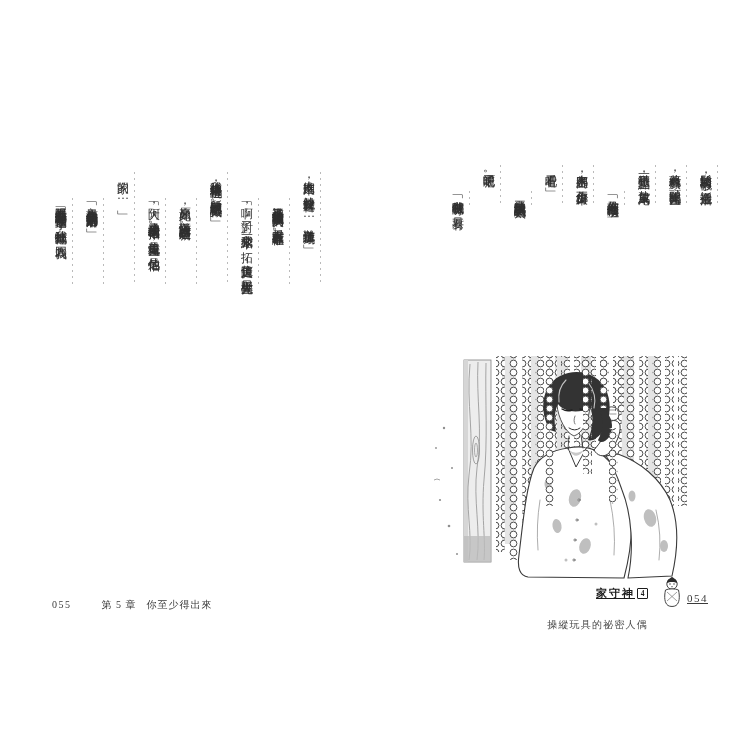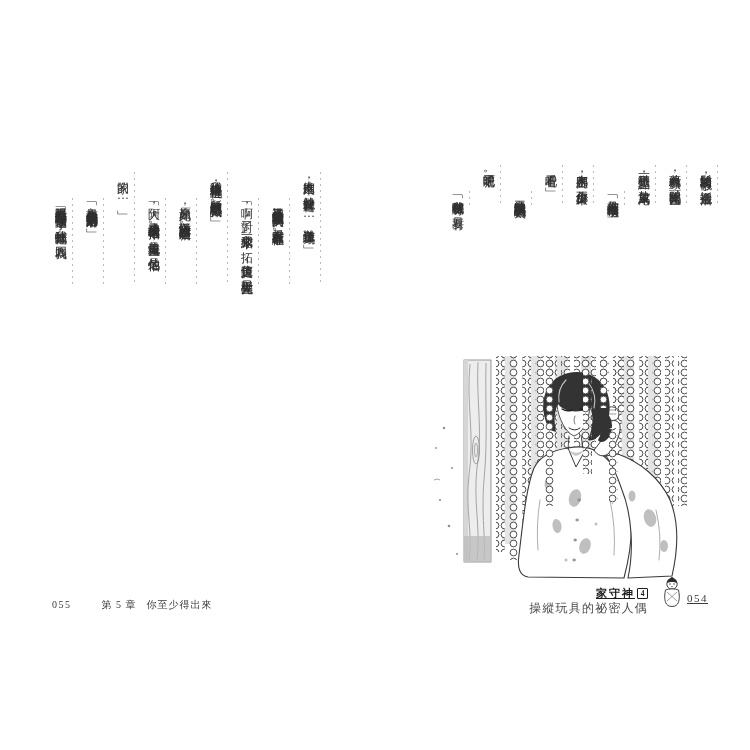--- a/index.html
+++ b/index.html
@@ -54,21 +54,21 @@
   .series-title{
     font-size:11px;font-weight:bold;letter-spacing:2px;color:#1c1c1c;white-space:nowrap;text-decoration:underline;
   }
   .vol-box{
     display:inline-block;width:9px;height:9px;line-height:9px;
     border:1.5px solid #1c1c1c;border-radius:1px;
     font-size:7.5px;font-weight:bold;text-align:center;letter-spacing:0;
     vertical-align:1px;margin-left:2px;color:#1c1c1c;
   }
   .series-subtitle{
-    font-size:12px;color:#4a4a4a;letter-spacing:1.2px;white-space:nowrap;margin-top:2px;
+    font-size:10px;color:#4a4a4a;letter-spacing:1.2px;white-space:nowrap;margin-top:19px;
   }
   .doll{position:absolute;left:659px;top:575px;}
   .pgnum-right{
     position:absolute;left:687px;top:592px;
     font-size:11px;letter-spacing:1.5px;color:#3a3a3a;text-decoration:underline;
   }
 </style>
 </head>
 <body>
 

